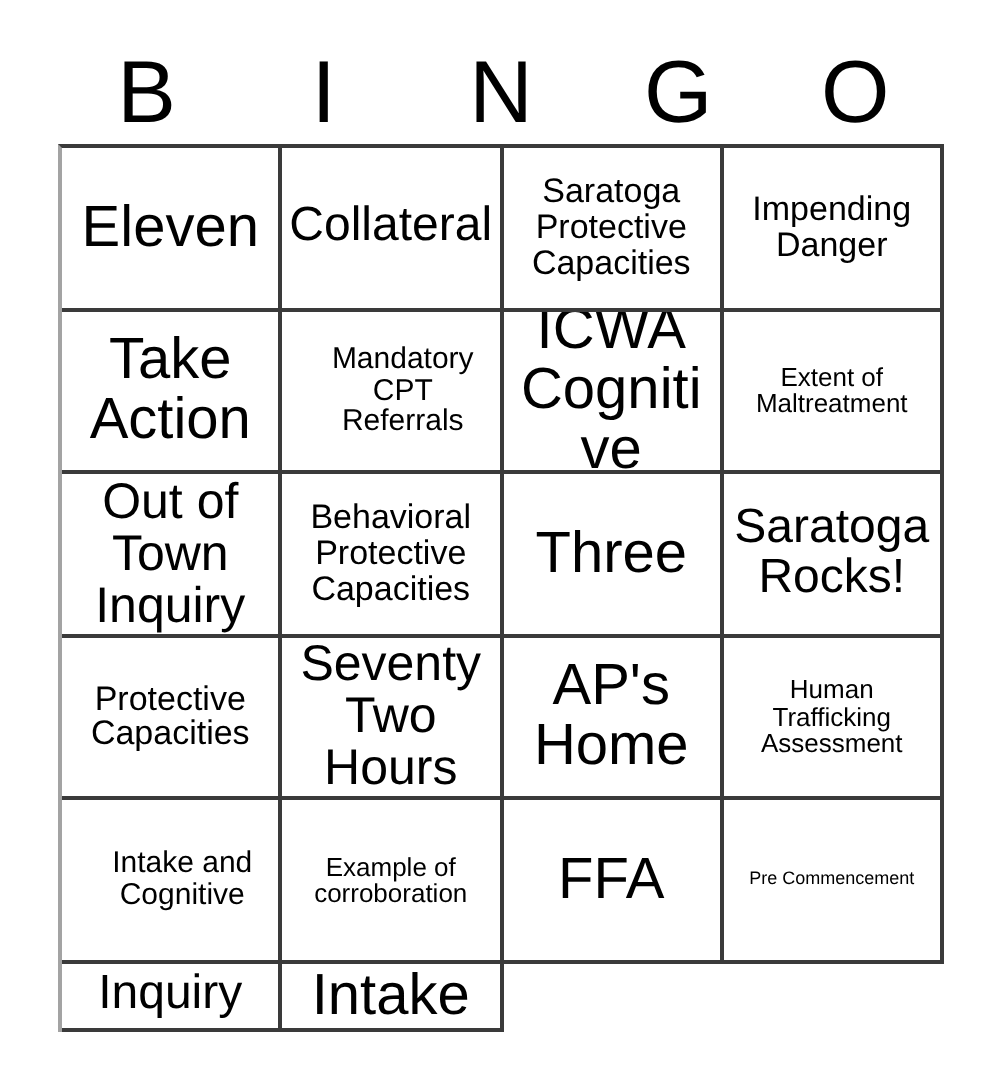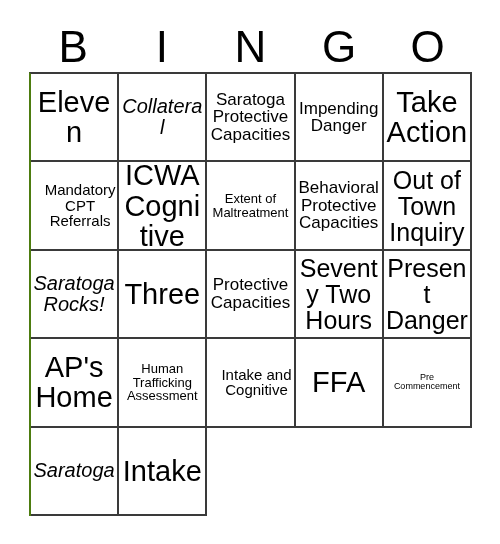--- a/index.html
+++ b/index.html
@@ -45,23 +45,23 @@
   }
 
   
   #grid {
     position: absolute;
     left: 29px;
     top: 72px;
     width: 443px;
     height: 444px;
     display: grid;
-    grid-template-columns: repeat(5, 1fr);
+    grid-template-columns: repeat(4, 1fr);
     grid-template-rows: repeat(5, 1fr);
-    border-left: 2px solid #4d7c0f;
+    border-left: 2px solid #a3a3a3;
     border-top: 2px solid #3a3a3a;
     box-sizing: border-box;
   }
   .cell {
     border-right: 2px solid #3a3a3a;
     border-bottom: 2px solid #3a3a3a;
     box-sizing: border-box;
     display: flex;
     align-items: center;
     justify-content: center;
@@ -72,21 +72,21 @@
   .cell-text {
     display: block;
     width: 100%;
     line-height: 1.04;
     word-wrap: break-word;
   }
 
   
   .sz-xxl .cell-text { font-size: 29px; }
   .sz-xl  .cell-text { font-size: 25px; }
-  .sz-l   .cell-text { font-size: 20px; font-style: italic; }
+  .sz-l   .cell-text { font-size: 24px; }
   .sz-m   .cell-text { font-size: 17px; }
   .sz-s   .cell-text { font-size: 15px; margin-left: 12px; }
   .sz-xs  .cell-text { font-size: 13px; }
   .sz-xxs .cell-text { font-size: 13px; }
   .sz-tiny .cell-text { font-size: 9px; }
 </style>
 </head>
 <body>
 
 <div id="card">
@@ -119,60 +119,60 @@
 
     <div class="cell sz-s">
         <span class="cell-text">Mandatory CPT Referrals</span>
       </div>
     <div class="cell sz-xxl">
         <span class="cell-text">ICWA Cognitive</span>
       </div>
     <div class="cell sz-xs">
         <span class="cell-text">Extent of Maltreatment</span>
       </div>
+    <div class="cell sz-xl">
+        <span class="cell-text">Out of Town Inquiry</span>
+      </div>
+
     <div class="cell sz-m">
         <span class="cell-text">Behavioral Protective Capacities</span>
       </div>
-
-    <div class="cell sz-xl">
-        <span class="cell-text">Out of Town Inquiry</span>
+    <div class="cell sz-xxl">
+        <span class="cell-text">Three</span>
       </div>
     <div class="cell sz-l">
         <span class="cell-text">Saratoga Rocks!</span>
-      </div>
-    <div class="cell sz-xxl">
-        <span class="cell-text">Three</span>
       </div>
     <div class="cell sz-m">
         <span class="cell-text">Protective Capacities</span>
       </div>
 
     <div class="cell sz-xl">
         <span class="cell-text">Seventy Two Hours</span>
-      </div>
-    <div class="cell sz-xl">
-        <span class="cell-text">Present Danger</span>
       </div>
     <div class="cell sz-xxl">
         <span class="cell-text">AP's Home</span>
       </div>
     <div class="cell sz-xxs">
         <span class="cell-text">Human Trafficking Assessment</span>
       </div>
     <div class="cell sz-s">
         <span class="cell-text">Intake and Cognitive</span>
       </div>
 
+    <div class="cell sz-xs">
+        <span class="cell-text">Example of corroboration</span>
+      </div>
     <div class="cell sz-xxl">
         <span class="cell-text">FFA</span>
       </div>
     <div class="cell sz-tiny">
         <span class="cell-text">Pre Commencement</span>
       </div>
     <div class="cell sz-l">
-        <span class="cell-text">Saratoga</span>
+        <span class="cell-text">Inquiry</span>
       </div>
     <div class="cell sz-xxl">
         <span class="cell-text">Intake</span>
       </div>
 
   </div>
 </div>
 
 </body></html>

